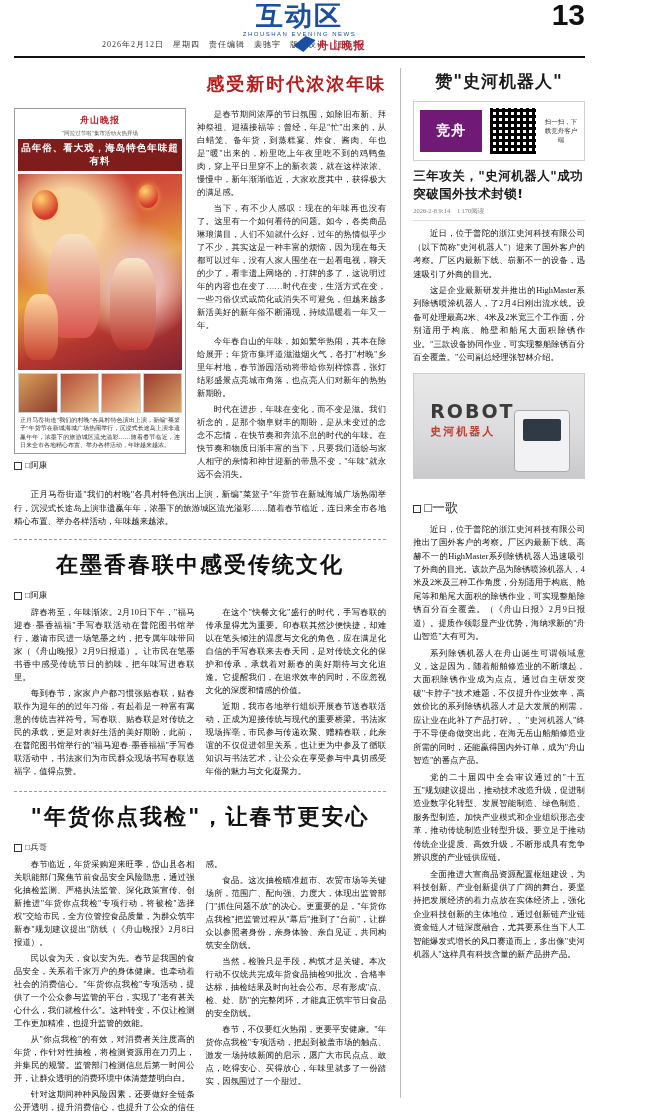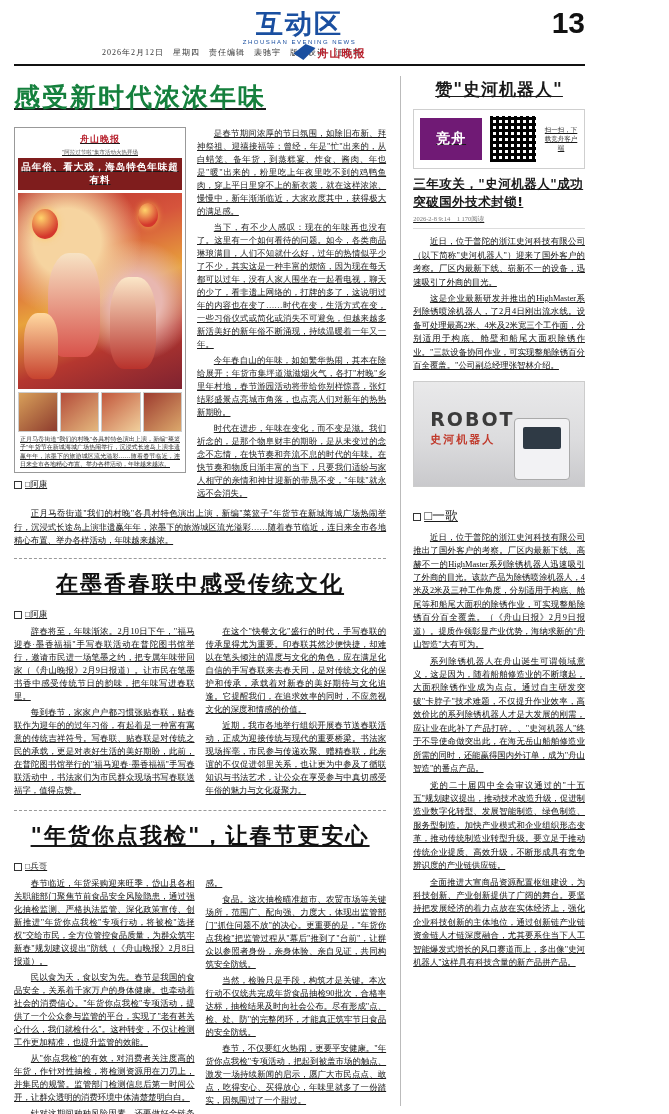--- a/index.html
+++ b/index.html
@@ -7,23 +7,22 @@
     width:669px;
     background:#fff;
     font-family:"Liberation Serif", serif;
     color:#1a1a1a;
   }
   .page{
     width:599px;
     height:1114px;
     position:relative;
     box-sizing:border-box;
-    padding:8px 14px;
+    padding:0 14px;
     overflow:hidden;
-    text-decoration:underline;
   }
   
   .masthead{
     position:relative;
     height:56px;
     border-bottom:2px solid #111;
     margin-bottom:0;
   }
   .mast-title{
     position:absolute;
@@ -99,26 +98,26 @@
   .col-left{width:420px;}
   .col-right{
     width:207px;
     border-left:1px solid #bbb;
     padding-left:12px;
     box-sizing:border-box;
   }
   
   h1.headline{
     font-family:"DejaVu Sans", sans-serif;
-    font-size:26px;
-    font-weight:bold;
-    text-align:left;
+    font-size:18px;
+    font-weight:bold;
+    text-align:right;
     letter-spacing:2px;
     margin:4px 0 12px 0;
-    color:#15803d;
+    color:#b91c1c;
   }
   h2.headline{
     font-family:"DejaVu Sans", sans-serif;
     font-size:22px;
     font-weight:bold;
     text-align:center;
     letter-spacing:2px;
     margin:10px 0 10px 0;
     color:#111;
   }

